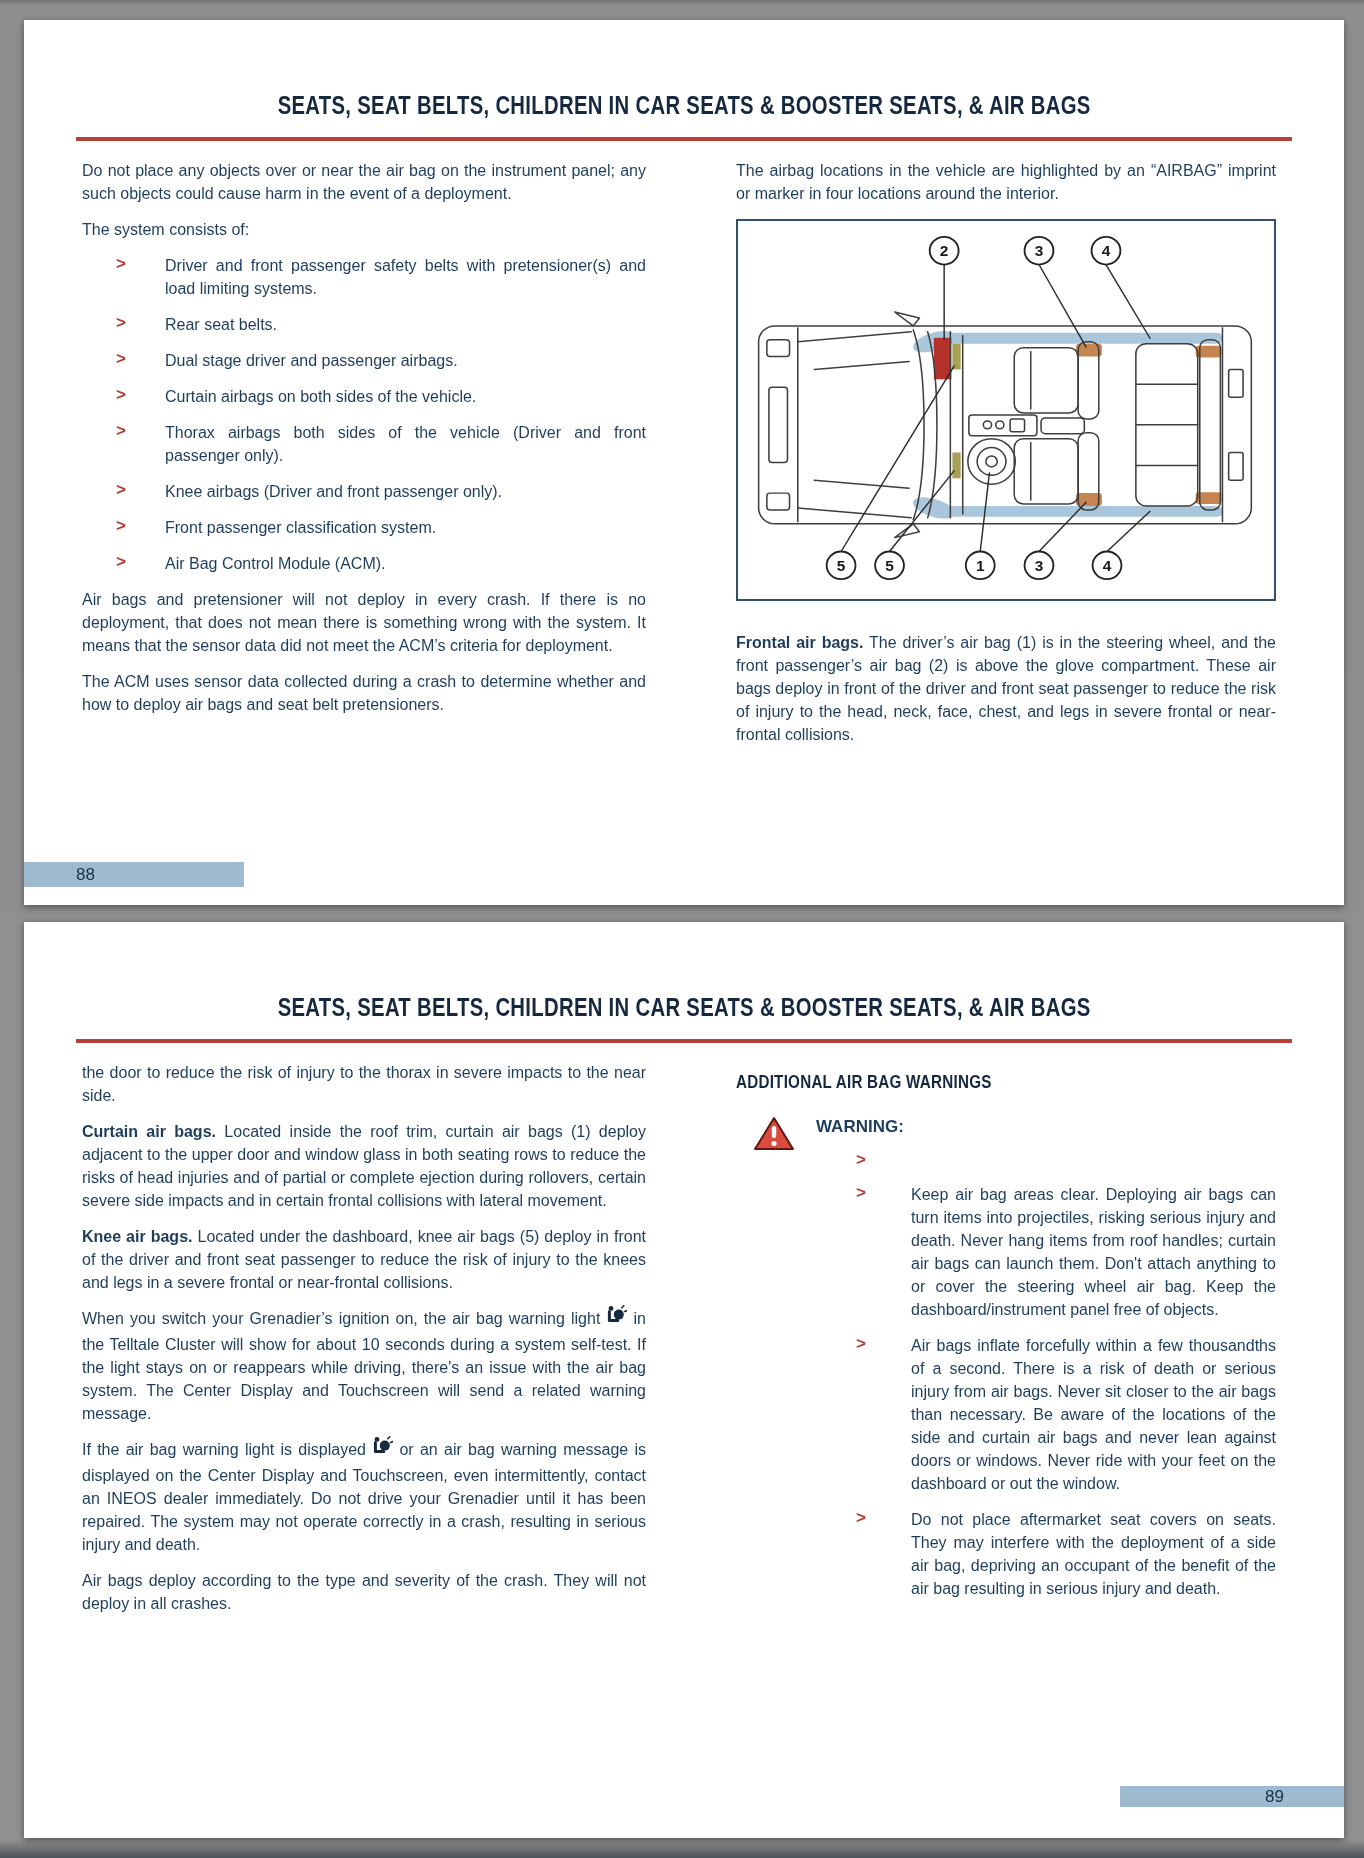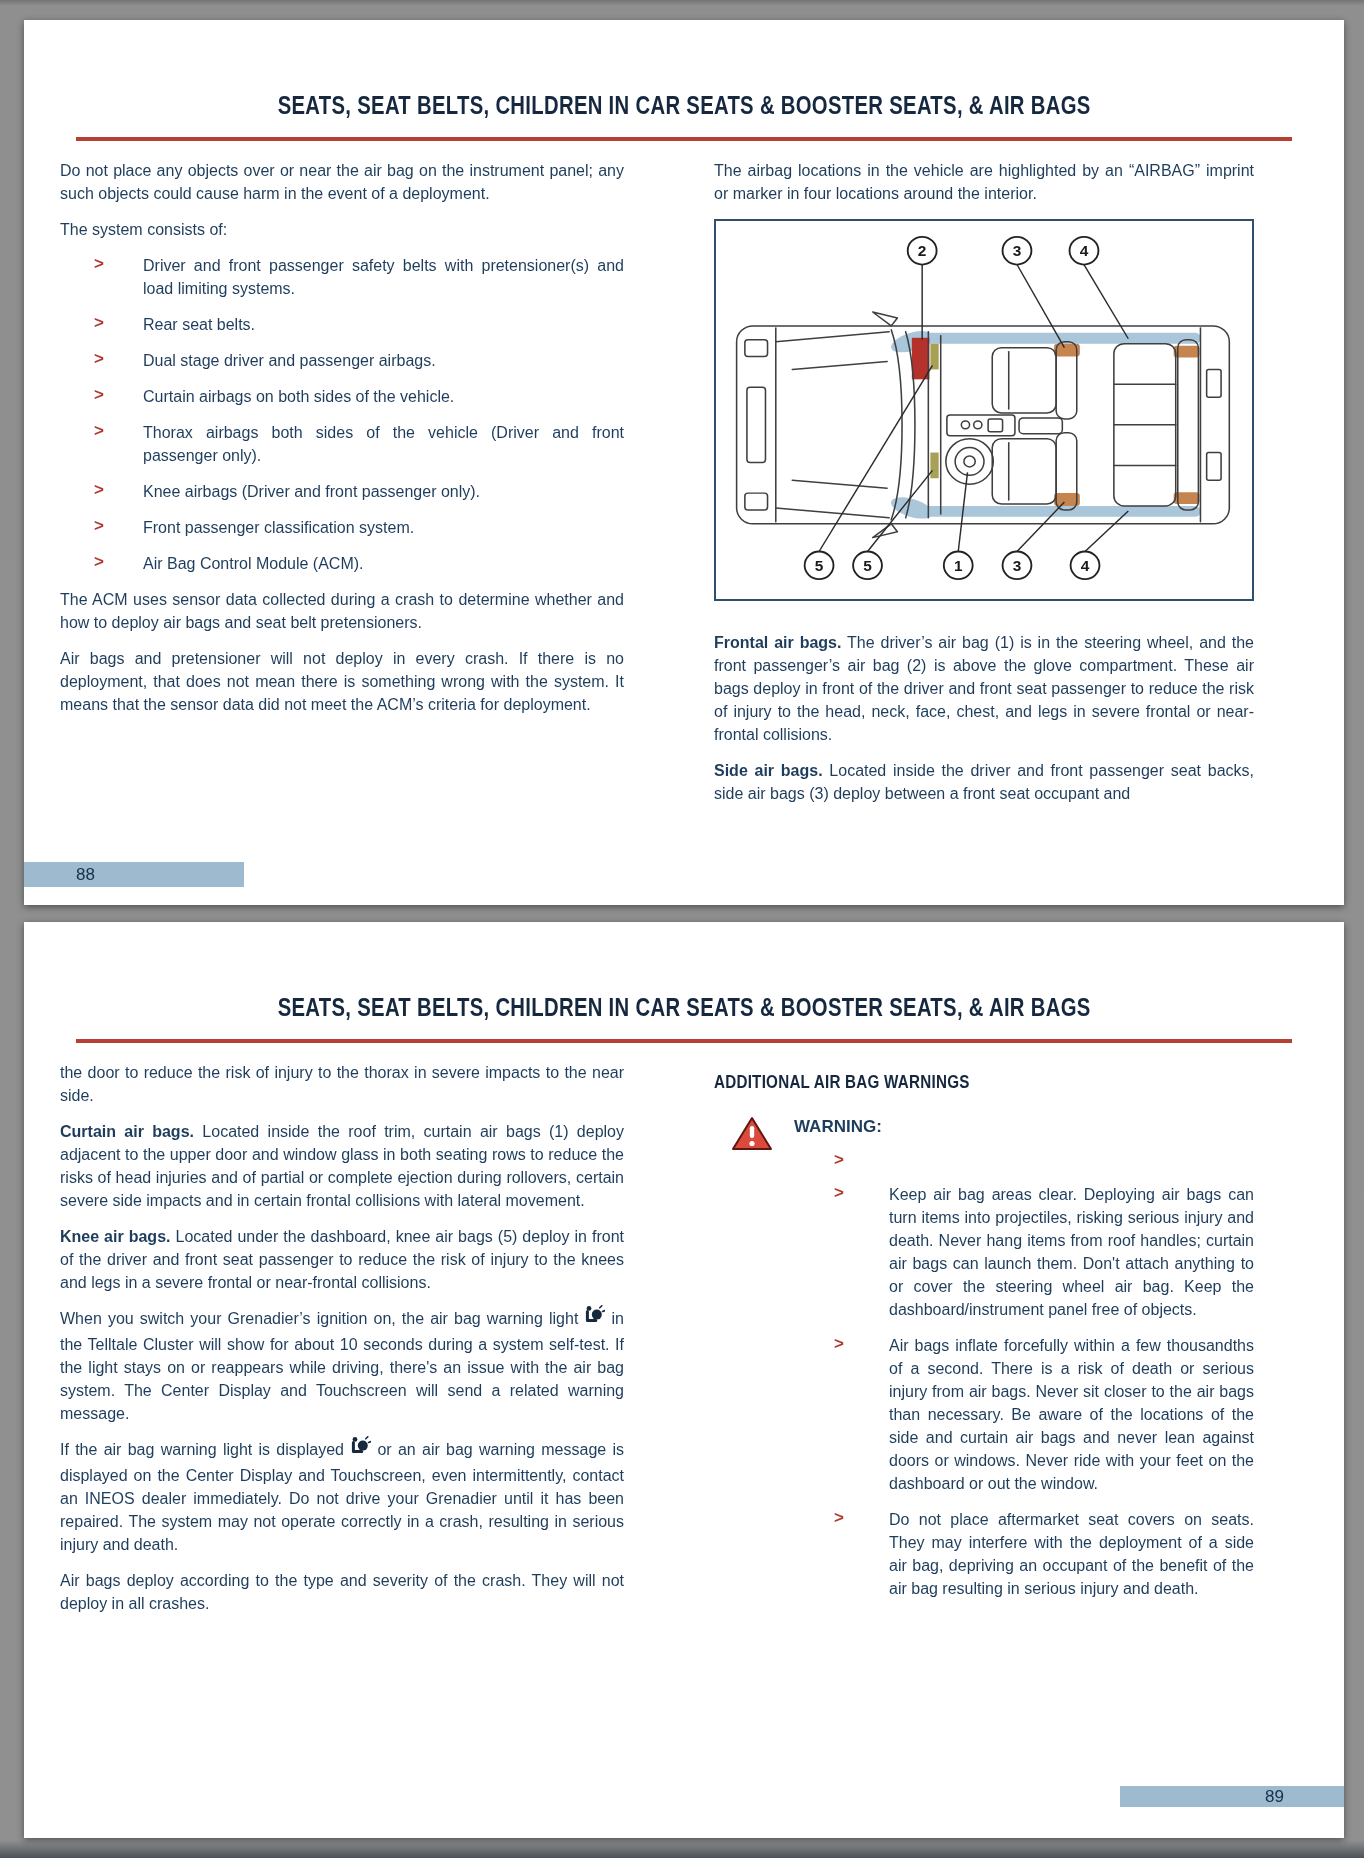--- a/index.html
+++ b/index.html
@@ -10,21 +10,21 @@
   .page { position:absolute; left:24px; width:1320px; background:#ffffff;
           box-shadow:0 2px 7px rgba(0,0,0,.45); }
   .page-1 { top:20px;  height:885px; }
   .page-2 { top:922px; height:916px; }
 
   .title-wrap { text-align:center; padding-top:34px;margin-top:36px; }
   .doc-title  { display:inline-block; white-space:nowrap; font-size:26px; font-weight:700;
                 color:#152840; letter-spacing:.4px; transform:scaleX(.78); }
   .rule { height:4px; background:#b64036; margin:16px 52px 0 52px; }
 
-  .cols { display:flex; padding:18px 0 0 36px; gap:90px; }
+  .cols { display:flex; padding:18px 0 0 58px; gap:90px; }
   .col-left  { width:564px; flex:none; }
   .col-right { width:540px; flex:none; }
 
   p, .btext, .wtext { font-size:16px; line-height:23px; color:#1e3d5c; }
   p { margin-bottom:13px; }
   .just { text-align:justify; }
   b { font-weight:700; }
 
   .bullet { display:flex; margin-bottom:13px; }
   .bmark  { color:#b03a30; font-weight:700; font-size:17px; margin-left:34px; width:49px; flex:none; }
@@ -94,22 +94,22 @@
         </div>
         <div class="bullet">
           <span class="bmark">&gt;</span>
           <span class="btext">Front passenger classification system.</span>
         </div>
         <div class="bullet">
           <span class="bmark">&gt;</span>
           <span class="btext">Air Bag Control Module (ACM).</span>
         </div>
 
+        <p class="just">Air bags and pretensioner will not deploy in every crash. If there is no deployment, that does not mean there is something wrong with the system. It means that the sensor data did not meet the ACM’s criteria for deployment.</p>
         <p class="just">The ACM uses sensor data collected during a crash to determine whether and how to deploy air bags and seat belt pretensioners.</p>
-        <p class="just">Air bags and pretensioner will not deploy in every crash. If there is no deployment, that does not mean there is something wrong with the system. It means that the sensor data did not meet the ACM’s criteria for deployment.</p>
       </div>
 
       <div class="col-right">
         <p class="just">The airbag locations in the vehicle are highlighted by an “AIRBAG” imprint or marker in four locations around the interior.</p>
 
         <div class="diagram-box">
           <svg width="536" height="378" viewBox="0 0 520 382" preserveAspectRatio="none">
 
             <g stroke="none">
               <rect x="196" y="113" width="274" height="11" rx="5" fill="#a9c6da"></rect>
@@ -191,21 +191,20 @@
               <text x="235" y="348" dy=".35em">1</text>
               <circle cx="292" cy="348" r="14" fill="#fff" stroke="#222" stroke-width="1.8"></circle>
               <text x="292" y="348" dy=".35em">3</text>
               <circle cx="358" cy="348" r="14" fill="#fff" stroke="#222" stroke-width="1.8"></circle>
               <text x="358" y="348" dy=".35em">4</text>
             </g>
           </svg>
         </div>
 
         <p class="just"><b>Frontal air bags.</b> <span>The driver’s air bag (1) is in the steering wheel, and the front passenger’s air bag (2) is above the glove compartment. These air bags deploy in front of the driver and front seat passenger to reduce the risk of injury to the head, neck, face, chest, and legs in severe frontal or near-frontal collisions.</span></p>
-        <p class="just"><b>Side air bags.</b> <span>Located inside the driver and front passenger seat backs, side air bags (3) deploy between a front seat occupant and</span></p>
       </div>
     </div>
 
     <div class="page-badge badge-88">
       <span>88</span>
     </div>
   </section>
 
   <section class="page page-2">
     <div class="title-wrap">

